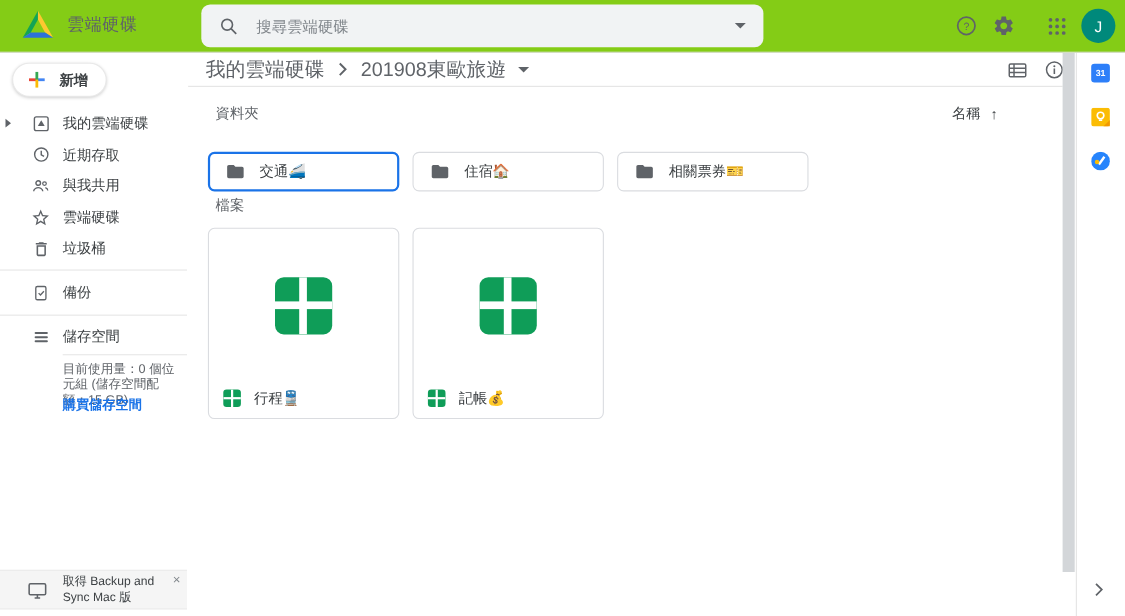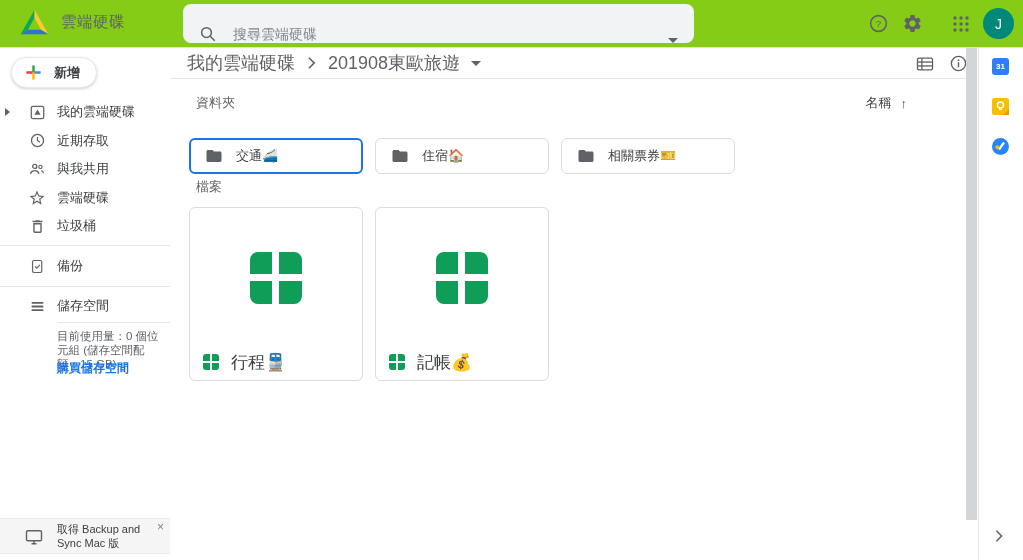--- a/index.html
+++ b/index.html
@@ -4,21 +4,21 @@
 <style>
   html,body{margin:0;padding:0;background:#fff;}
   #stage{position:relative;width:1023px;height:560px;background:#fff;overflow:hidden;
          font-family:"Liberation Sans",sans-serif;color:#3c4043;}
   
   .header{position:absolute;left:0;top:0;width:1023px;height:47px;background:#84cc16;
           border-bottom:1px solid #e0e0e0;z-index:5;}
   .logo-wrap{position:absolute;left:20px;top:9px;display:flex;align-items:center;gap:12px;cursor:pointer;}
   .app-title{font-size:15.5px;color:#5f6368;letter-spacing:.5px;}
   .search{position:absolute;left:183px;top:4px;width:511px;height:39px;background:#f1f3f4;
-          border-radius:8px;display:flex;align-items:flex-end;padding:0 16px;box-sizing:border-box;}
+          border-radius:8px;display:flex;align-items:center;padding:0 16px;box-sizing:border-box;}
   .search input{flex:1;border:none;background:transparent;outline:none;font-size:14px;
                 color:#202124;margin-left:14px;font-family:inherit;}
   .search input::placeholder{color:#80868b;}
   .caret-down{width:0;height:0;border-left:5px solid transparent;border-right:5px solid transparent;
               border-top:5px solid #5f6368;}
   .hicon{position:absolute;cursor:pointer;display:flex;align-items:center;justify-content:center;}
   .avatar{position:absolute;left:983px;top:8px;width:31px;height:31px;border-radius:50%;
           background:#00897b;color:#fff;font-size:14px;display:flex;align-items:center;
           justify-content:center;cursor:pointer;}
   
@@ -64,21 +64,21 @@
   .thumb{position:absolute;left:0;right:0;top:0;height:140px;display:flex;align-items:center;justify-content:center;}
   .sheet-logo{width:52px;height:52px;background:#0f9d58;border-radius:8px;position:relative;overflow:hidden;}
   .sheet-logo .v{position:absolute;left:43%;top:0;bottom:0;width:13%;background:#fff;}
   .sheet-logo .h{position:absolute;top:43%;left:0;right:0;height:13%;background:#fff;}
   .file-footer{position:absolute;left:0;right:0;bottom:0;height:36px;display:flex;align-items:center;
                padding-left:13px;gap:12px;}
   .sheet-badge{width:16px;height:16px;background:#0f9d58;border-radius:3px;position:relative;
                overflow:hidden;flex:0 0 auto;}
   .sheet-badge .v{position:absolute;left:41%;top:0;bottom:0;width:16%;background:#fff;}
   .sheet-badge .h{position:absolute;top:41%;left:0;right:0;height:16%;background:#fff;}
-  .file-footer .lbl{font-size:17px;color:#3c4043;}
+  .file-footer .lbl{font-size:13px;color:#3c4043;}
   
   .scrollbar{position:absolute;left:966px;top:48px;width:11px;height:472px;background:#d3d6d9;cursor:pointer;}
   .side-panel{position:absolute;left:978px;top:48px;width:44px;height:512px;background:#fff;
               border-left:1px solid #e4e4e4;box-sizing:content-box;}
   .sp-icon{position:absolute;left:13px;width:17px;height:17px;cursor:pointer;}
   .cal-icon{background:#2d7ff9;border-radius:3px;color:#fff;font-size:8px;font-weight:bold;
             display:flex;align-items:center;justify-content:center;}
   .sp-chevron{position:absolute;left:15px;top:481px;cursor:pointer;}
   
   .toast{position:absolute;left:0;top:518px;width:170px;height:36px;background:#f5f5f5;

